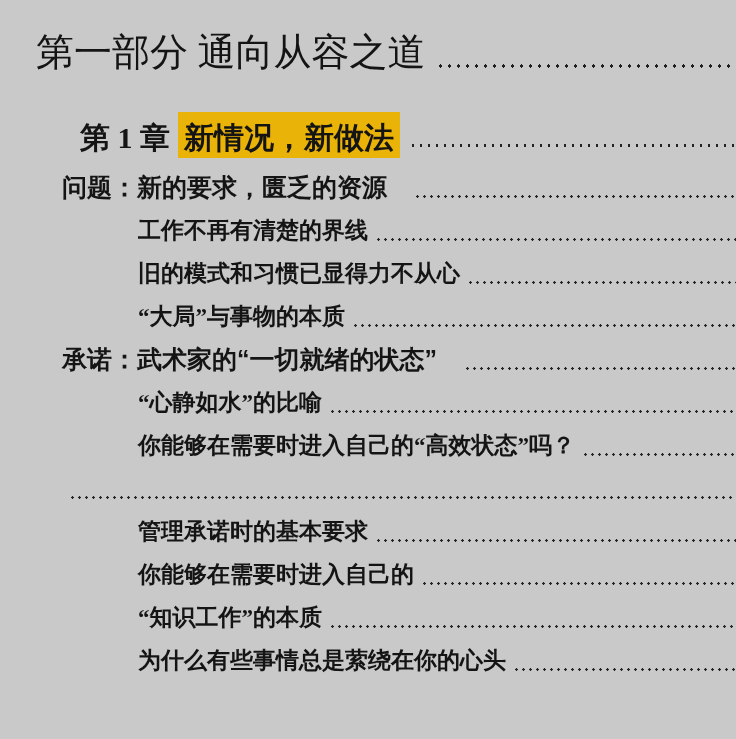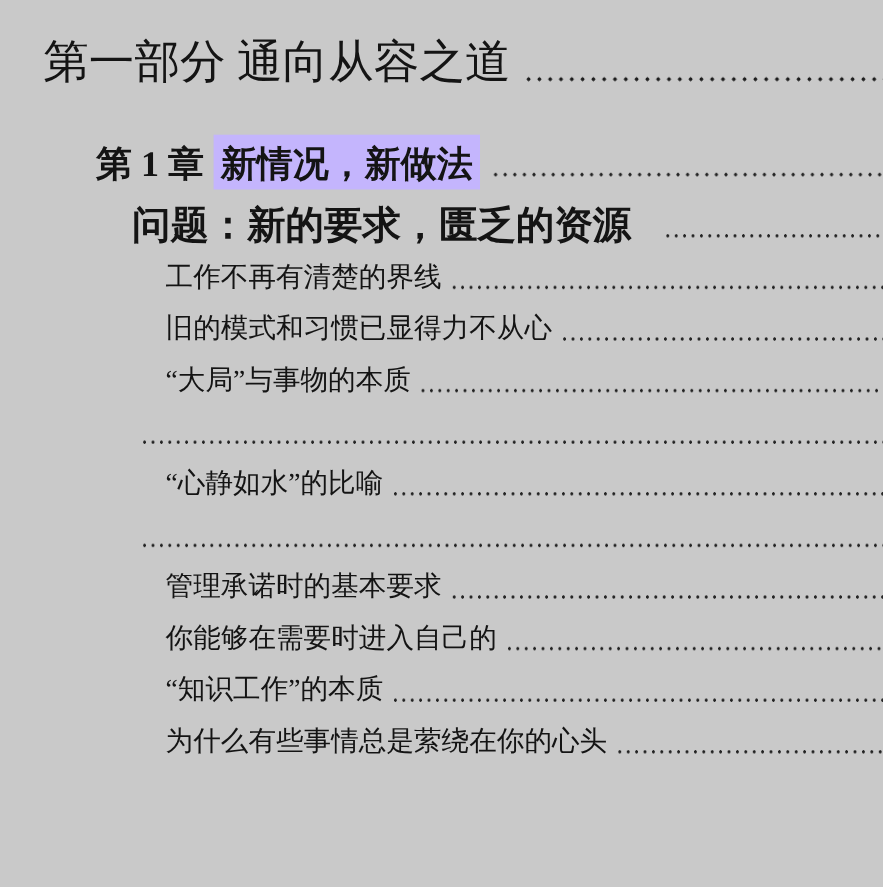--- a/index.html
+++ b/index.html
@@ -79,50 +79,50 @@
       font-weight: 700;
     }
     .entries {
       margin-top: 8px;
     }
     .entry-row {
       height: 43px;
       line-height: 43px;
     }
     .entry-row.lv2 {
-      padding-left: 110px;
-      font-size: 32px;
+      padding-left: 62px;
+      font-size: 25px;
       font-weight: 700;
       font-family: "Liberation Sans", "DejaVu Sans", sans-serif;
       gap: 20px;
     }
     .entry-row.lv3 {
       padding-left: 138px;
       font-size: 23px;
-      font-weight: 400;
+      font-weight: 700;
       font-family: "Liberation Serif", "DejaVu Serif", serif;
       text-align: right;
     }
     .label {
       flex: 0 0 auto;
     }
   </style>
 </head>
 <body style="background: rgb(201, 201, 201); color: rgb(20, 20, 20);">
 
 <div class="page">
 
   <div class="toc-row part-row">
     <span class="label">第一部分 通向从容之道</span>
     <span class="leader"></span>
   </div>
 
   <div class="toc-row chapter-row">
     <span class="label chapter-num">第 1 章</span>
-    <span class="label chapter-highlight" style="background: #c4b5fd;">新情况，新做法</span>
+    <span class="label chapter-highlight" style="background: #eab308;">新情况，新做法</span>
     <span class="leader"></span>
   </div>
 
   <div class="entries">
       <div class="toc-row entry-row lv2">
       <span class="label">问题：新的要求，匮乏的资源</span>
       <span class="leader"></span>
     </div>
       <div class="toc-row entry-row lv3">
       <span class="label">工作不再有清楚的界线</span>
@@ -130,24 +130,29 @@
     </div>
       <div class="toc-row entry-row lv3">
       <span class="label">旧的模式和习惯已显得力不从心</span>
       <span class="leader"></span>
     </div>
       <div class="toc-row entry-row lv3">
       <span class="label">“大局”与事物的本质</span>
       <span class="leader"></span>
     </div>
       <div class="toc-row entry-row lv2">
+      <span class="label">承诺：武术家的“一切就绪的状态”</span>
       <span class="leader"></span>
     </div>
       <div class="toc-row entry-row lv3">
       <span class="label">“心静如水”的比喻</span>
+      <span class="leader"></span>
+    </div>
+      <div class="toc-row entry-row lv3">
+      <span class="label">你能够在需要时进入自己的“高效状态”吗？</span>
       <span class="leader"></span>
     </div>
       <div class="toc-row entry-row lv2">
       <span class="leader"></span>
     </div>
       <div class="toc-row entry-row lv3">
       <span class="label">管理承诺时的基本要求</span>
       <span class="leader"></span>
     </div>
       <div class="toc-row entry-row lv3">

